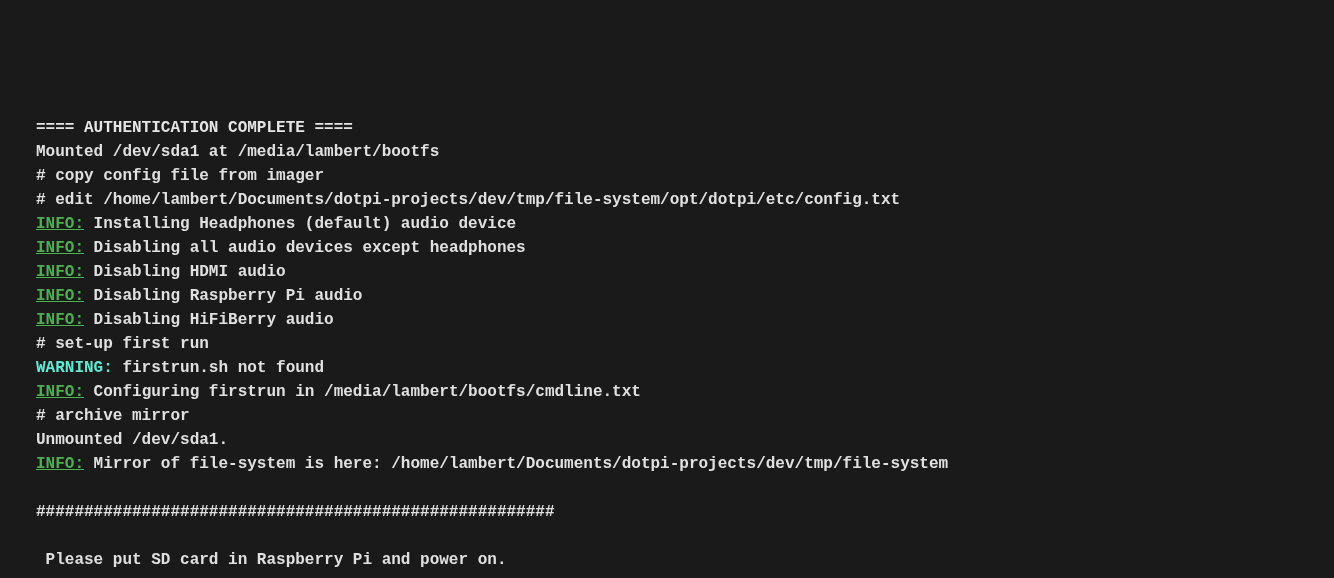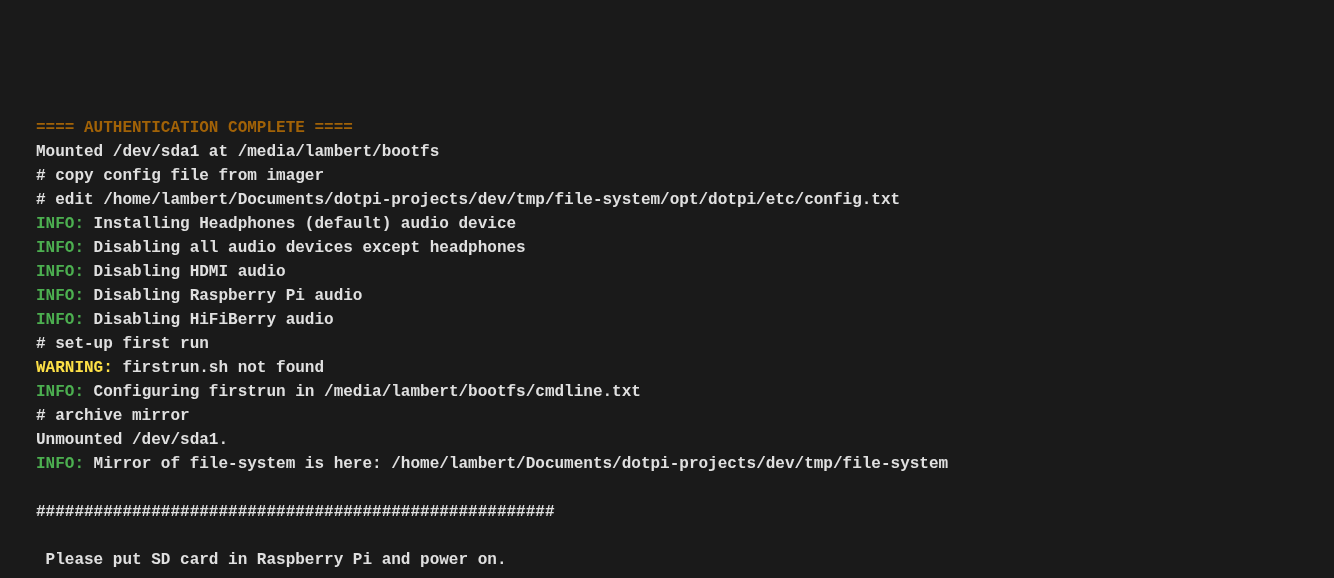--- a/index.html
+++ b/index.html
@@ -16,27 +16,28 @@
       padding: 20px 36px;
       width: 1334px;
       height: 578px;
       white-space: pre;
       font-weight: bold;
     }
     .line {
       display: block;
     }
     .red {
-      color: #a16207;
+      color: #e5e5e5;
     }
     .green {
       color: #4caf50;
+      text-decoration: underline;
     }
     .yellow {
-      color: #fde047;
+      color: #5eead4;
     }
     .white {
       color: #e0e0e0;
       margin-top: 10px;
     }
   </style>
 </head>
 <body>
 
 

